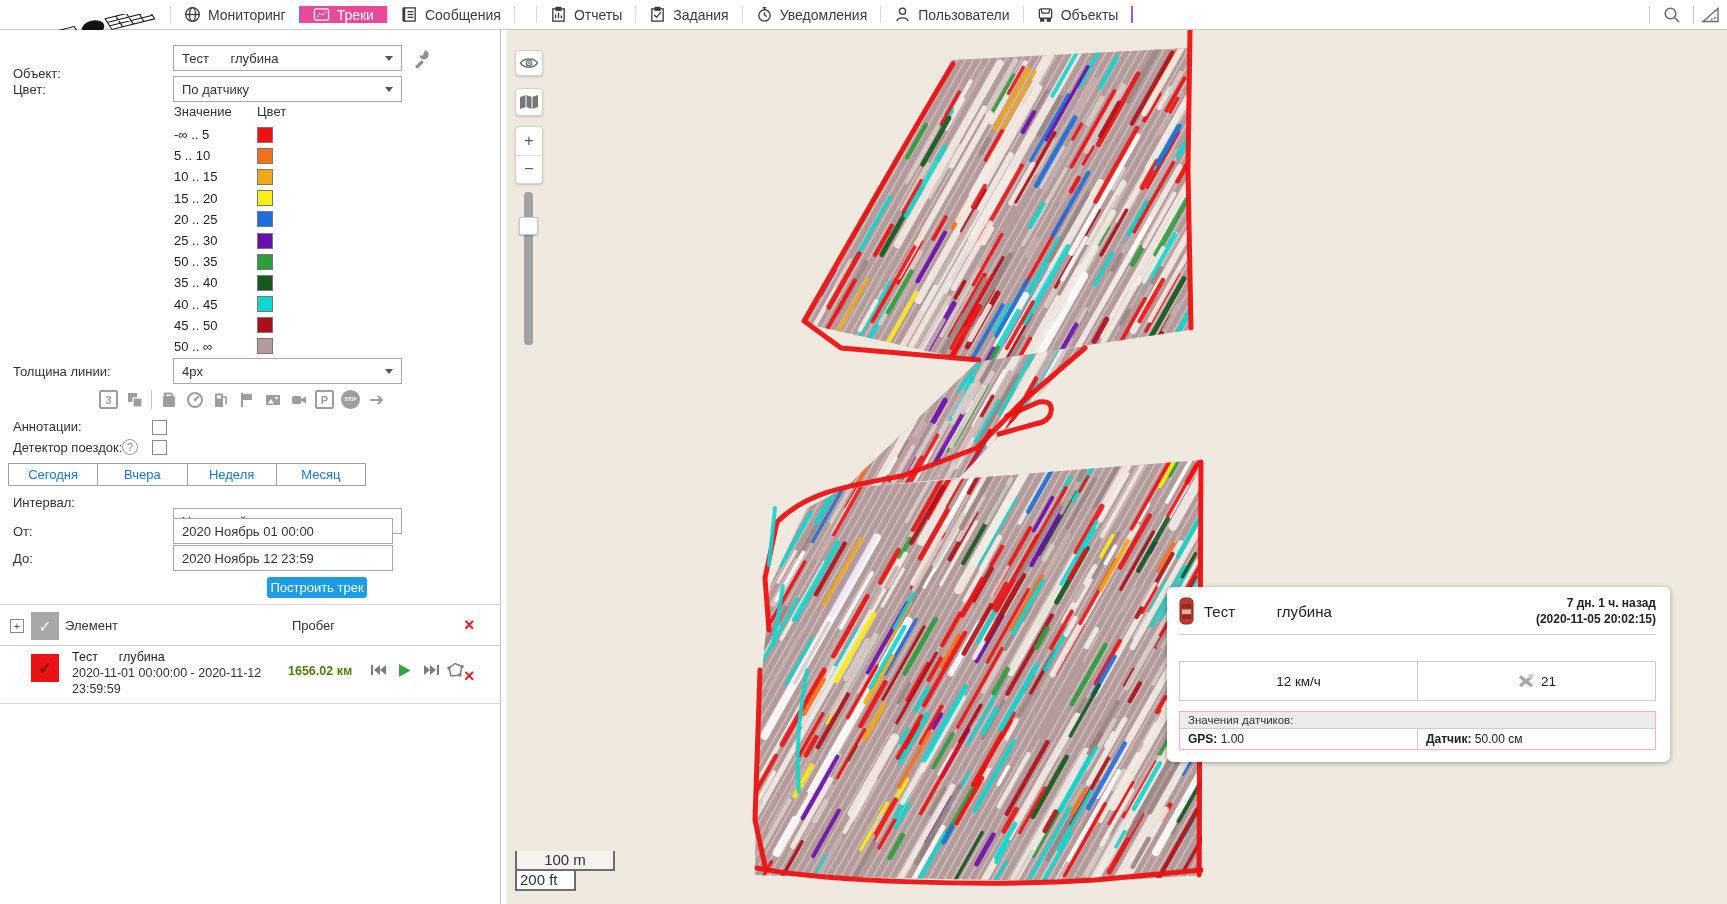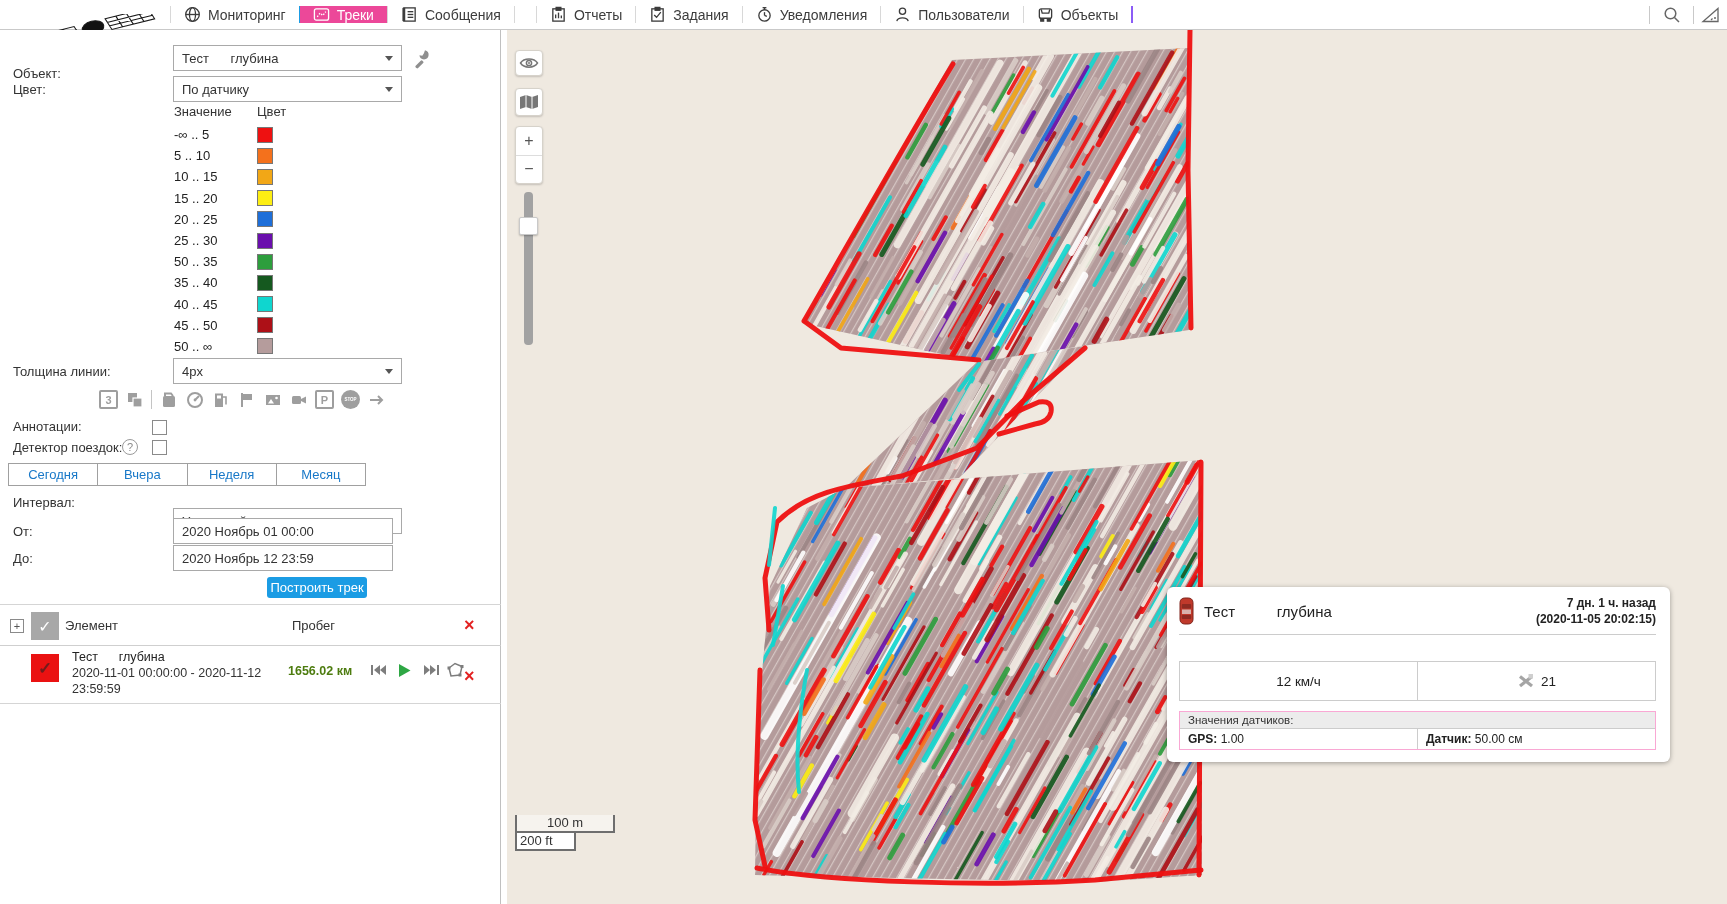--- a/index.html
+++ b/index.html
@@ -91,21 +91,21 @@
                 border:1px solid #d6d2ca; border-radius:4px; box-shadow:0 1px 2px rgba(0,0,0,.18);
                 display:flex; flex-direction:column; }
   .zoom-cell { flex:1; display:flex; align-items:center; justify-content:center; font-size:16px;
                color:#555; cursor:pointer; }
   .zoom-cell:first-child { border-bottom:1px solid #ddd; }
   .zslider { position:absolute; left:17px; top:162px; width:9px; height:153px; background:#a2a2a2;
              border-radius:4px; cursor:pointer; }
   .zhandle { position:absolute; left:12px; top:187px; width:19px; height:18px; background:#fff;
              border:1px solid #c9c9c9; border-radius:2px; box-shadow:0 1px 2px rgba(0,0,0,.25); cursor:grab; }
 
-  .scale { position:absolute; left:8px; top:785px; font-size:13px; color:#333; }
+  .scale { position:absolute; left:8px; top:821px; font-size:15px; color:#333; }
   .scale-m { width:100px; border:2px solid #6e6e6e; border-top:none; background:rgba(255,255,255,.45);
              text-align:center; padding-bottom:1px; }
   .scale-ft { width:61px; border:2px solid #6e6e6e; border-top:none; background:#fff;
               text-align:left; padding:0 3px 1px; margin-top:0px; }
 
   
   .tooltip { position:absolute; left:660px; top:557px; width:503px; background:#fff; border-radius:6px;
              box-shadow:0 1px 5px rgba(0,0,0,.35); padding:8px 14px 12px 12px; font-size:13px; }
   .tt-head { display:flex; align-items:center; gap:10px; padding-bottom:7px; border-bottom:1px solid #ccc; }
   .tt-name { font-size:15px; color:#222; }

